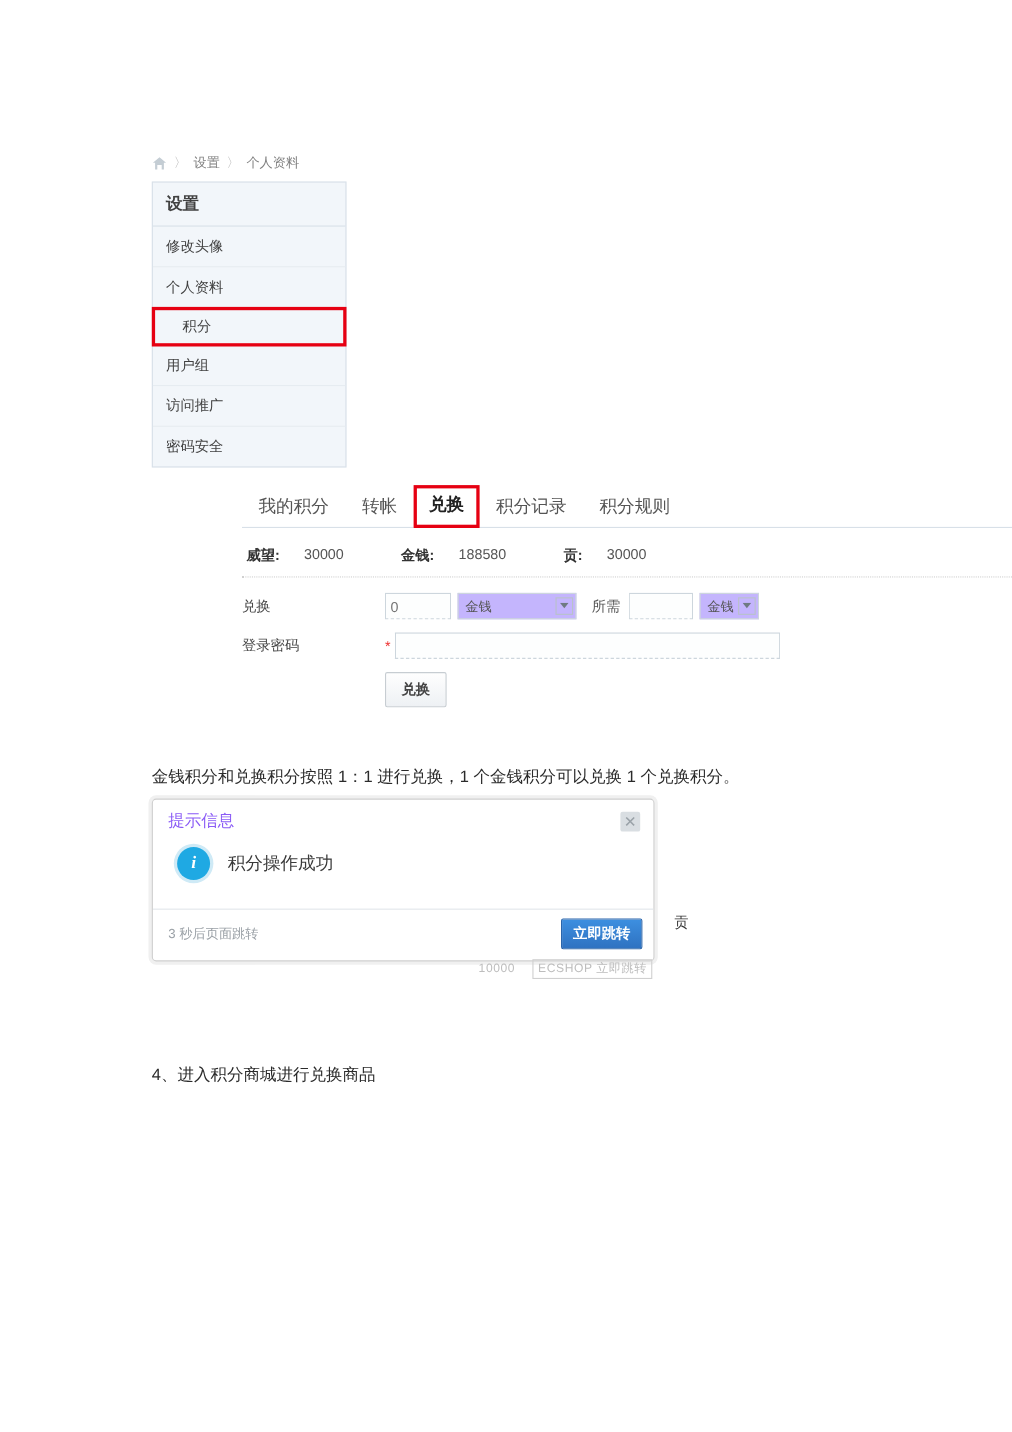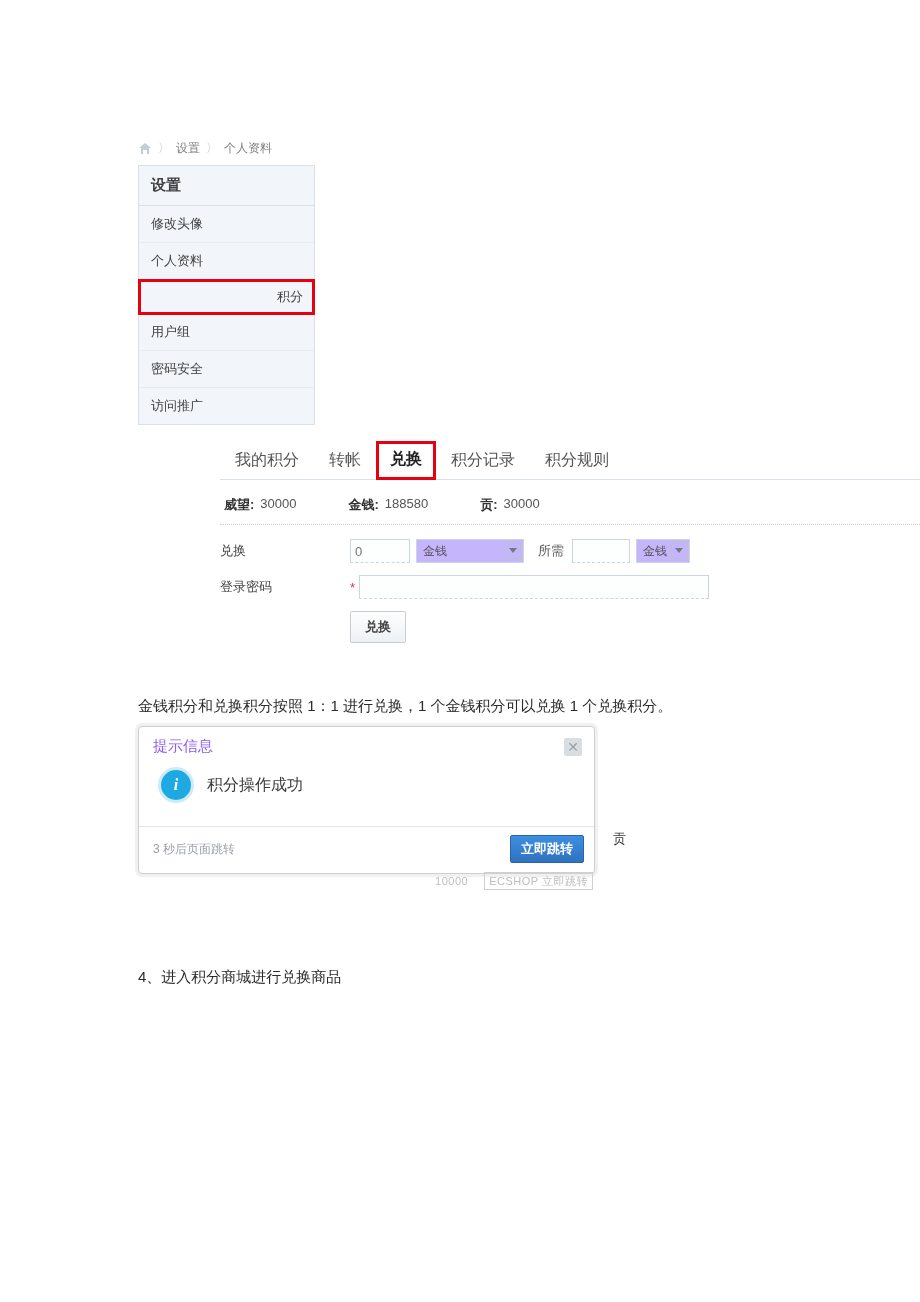--- a/index.html
+++ b/index.html
@@ -44,24 +44,23 @@
     border-bottom: 1px solid #d8e0e8;
   }
   .sidebar .item {
     padding: 9px 12px;
     border-bottom: 1px solid #e6ecf1;
     cursor: pointer;
   }
   .sidebar .item:last-child { border-bottom: none; }
   .sidebar .item.highlight {
     border: 3px solid #e60012;
-    padding: 6px 9px;
+    padding: 6px 25px;
     margin: -1px;
     position: relative;
-    text-align: right;
   }
 
   
   .tabs-wrap { margin-left: 82px; }
   .tabs {
     display: flex;
     border-bottom: 1px solid #d8e0e8;
     font-size: 16px;
     color: #555;
   }
@@ -89,21 +88,21 @@
   
   .stats {
     display: flex;
     gap: 52px;
     padding: 16px 0 10px 4px;
     font-size: 13px;
     color: #333;
     border-bottom: 1px dotted #d0d0d0;
     margin-bottom: 14px;
   }
-  .stats .pair { display:flex; gap: 6px; text-align: right; }
+  .stats .pair { display:flex; gap: 22px; text-align: right; }
   .stats .label { font-weight: bold; }
   .stats .val { color: #555; }
 
   
   .form-row {
     display: flex;
     align-items: center;
     font-size: 13px;
     margin-bottom: 12px;
   }
@@ -243,22 +242,22 @@
     <span class="sep">〉</span>
     <span>个人资料</span>
   </div>
 
   <div class="sidebar">
     <div class="header">设置</div>
     <div class="item">修改头像</div>
     <div class="item">个人资料</div>
     <div class="item highlight">积分</div>
     <div class="item">用户组</div>
+    <div class="item">访问推广</div>
     <div class="item">密码安全</div>
-    <div class="item">访问推广</div>
   </div>
 
   <div class="tabs-wrap">
     <div class="tabs">
       <div class="tab plain">我的积分</div>
       <div class="tab plain">转帐</div>
       <div class="tab active">兑换</div>
       <div class="tab plain">积分记录</div>
       <div class="tab plain">积分规则</div>
     </div>

